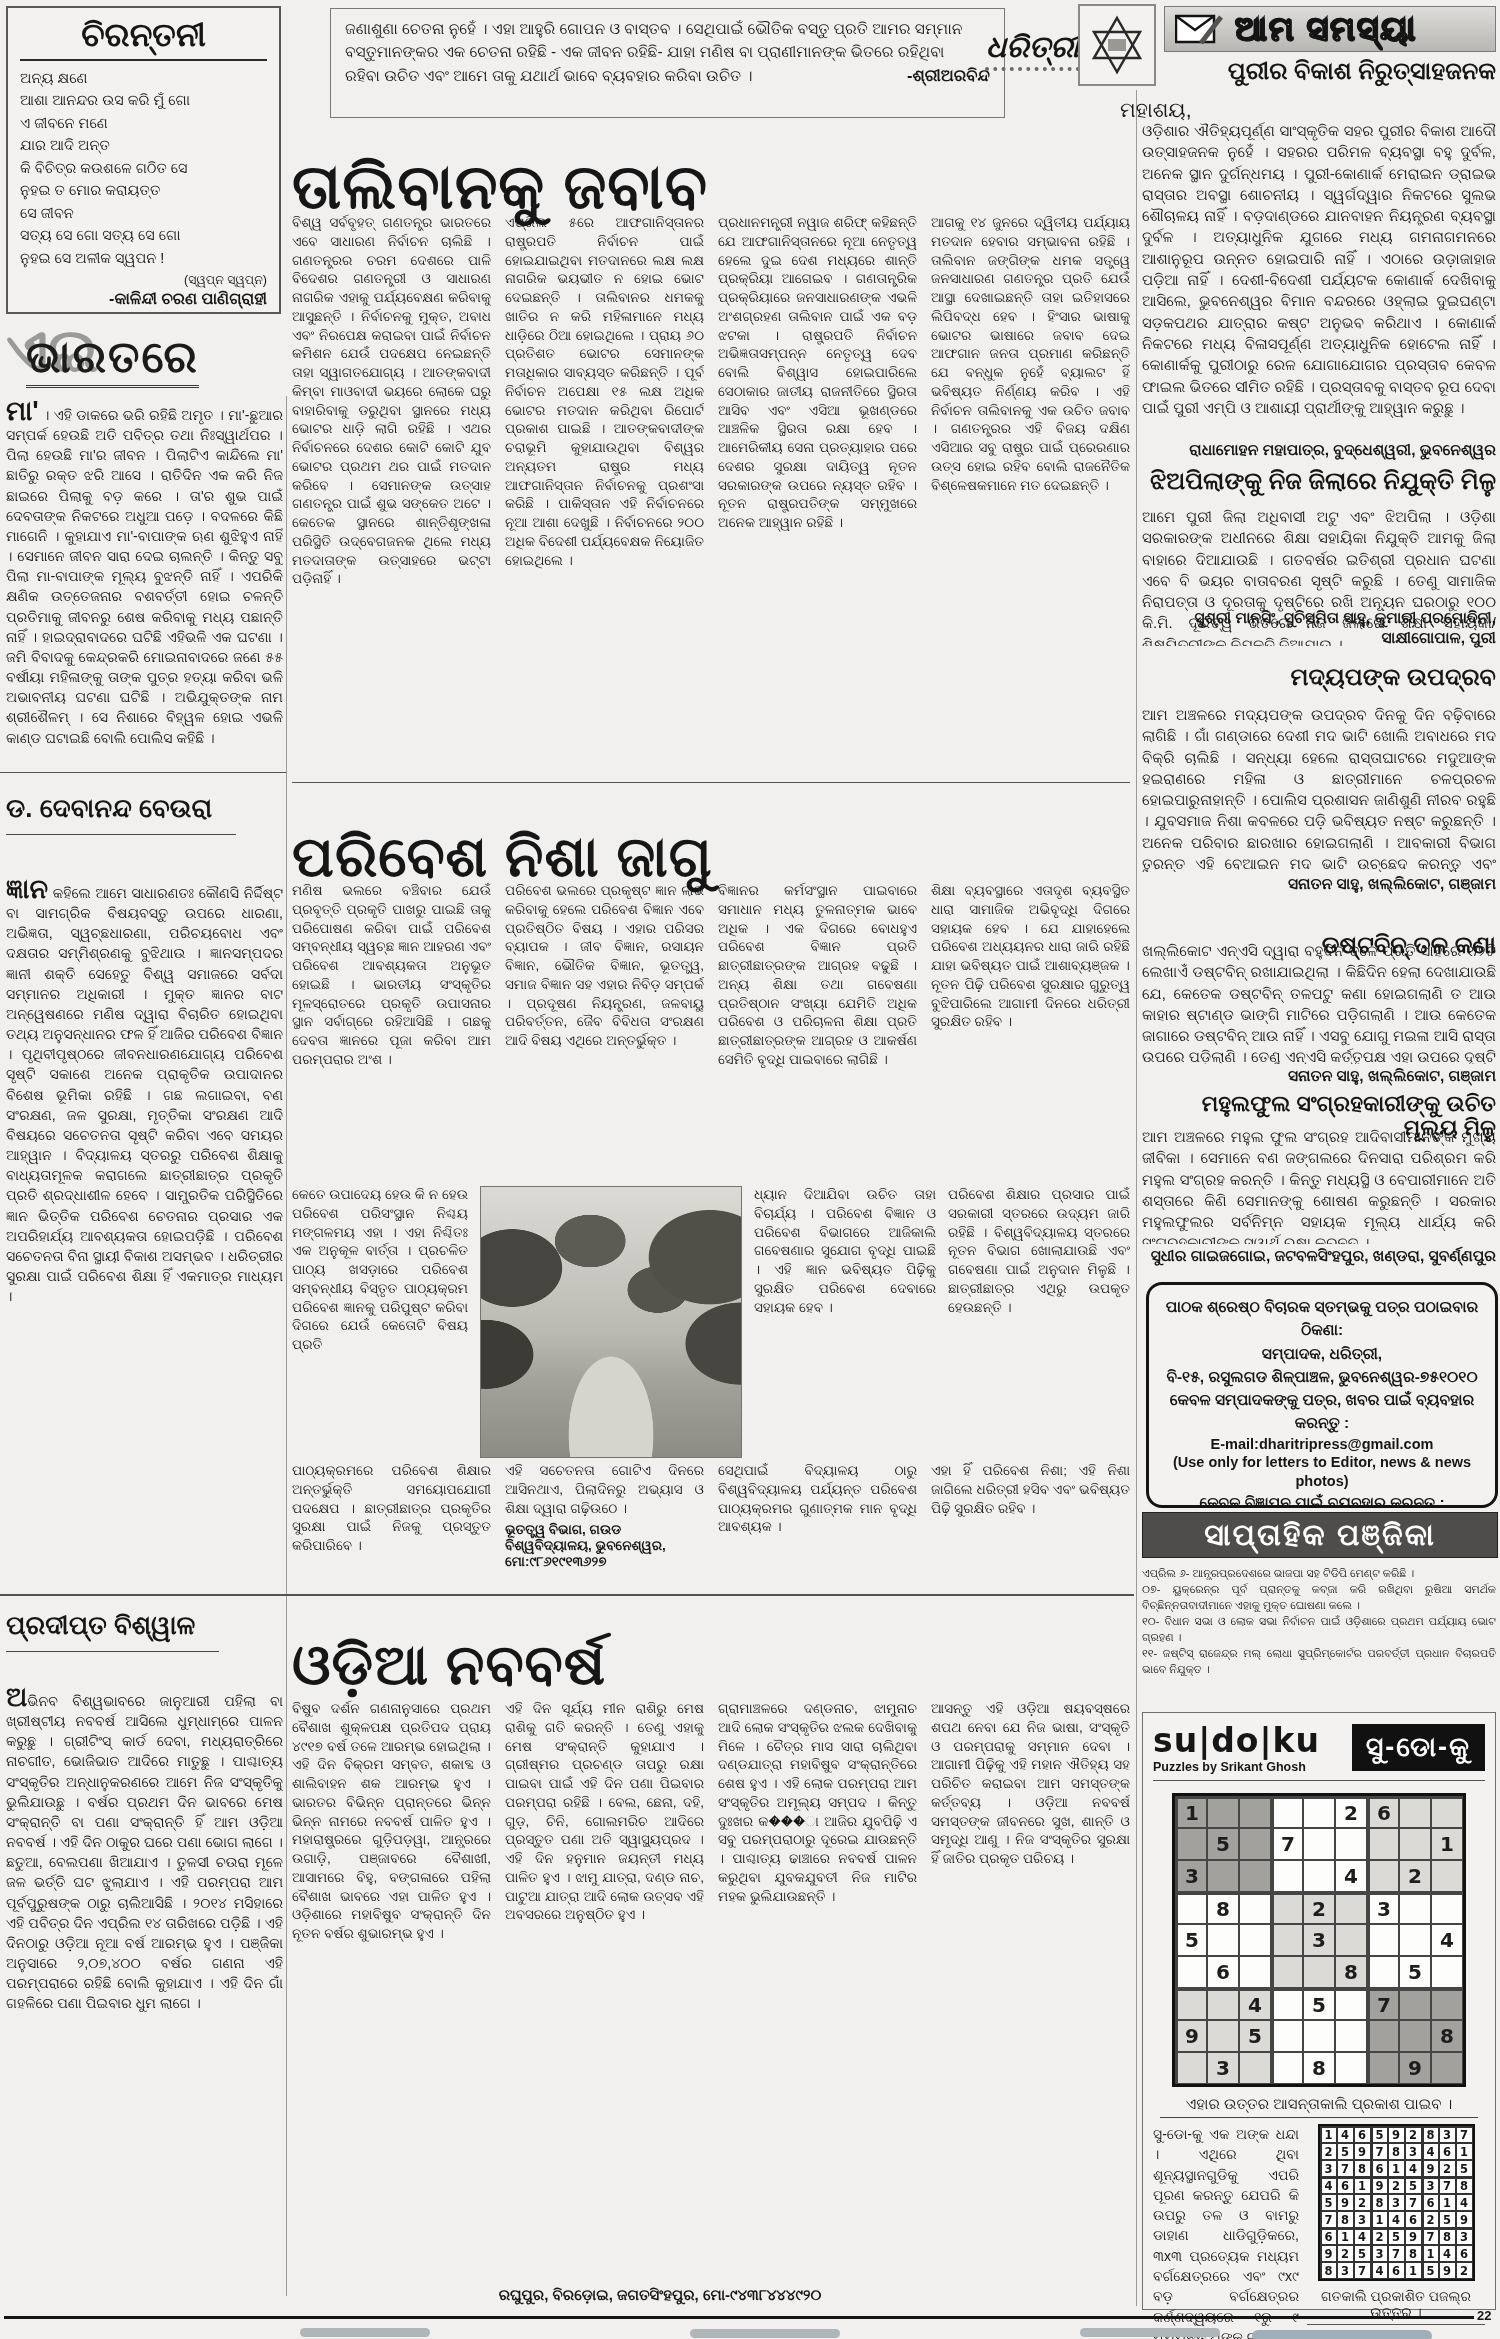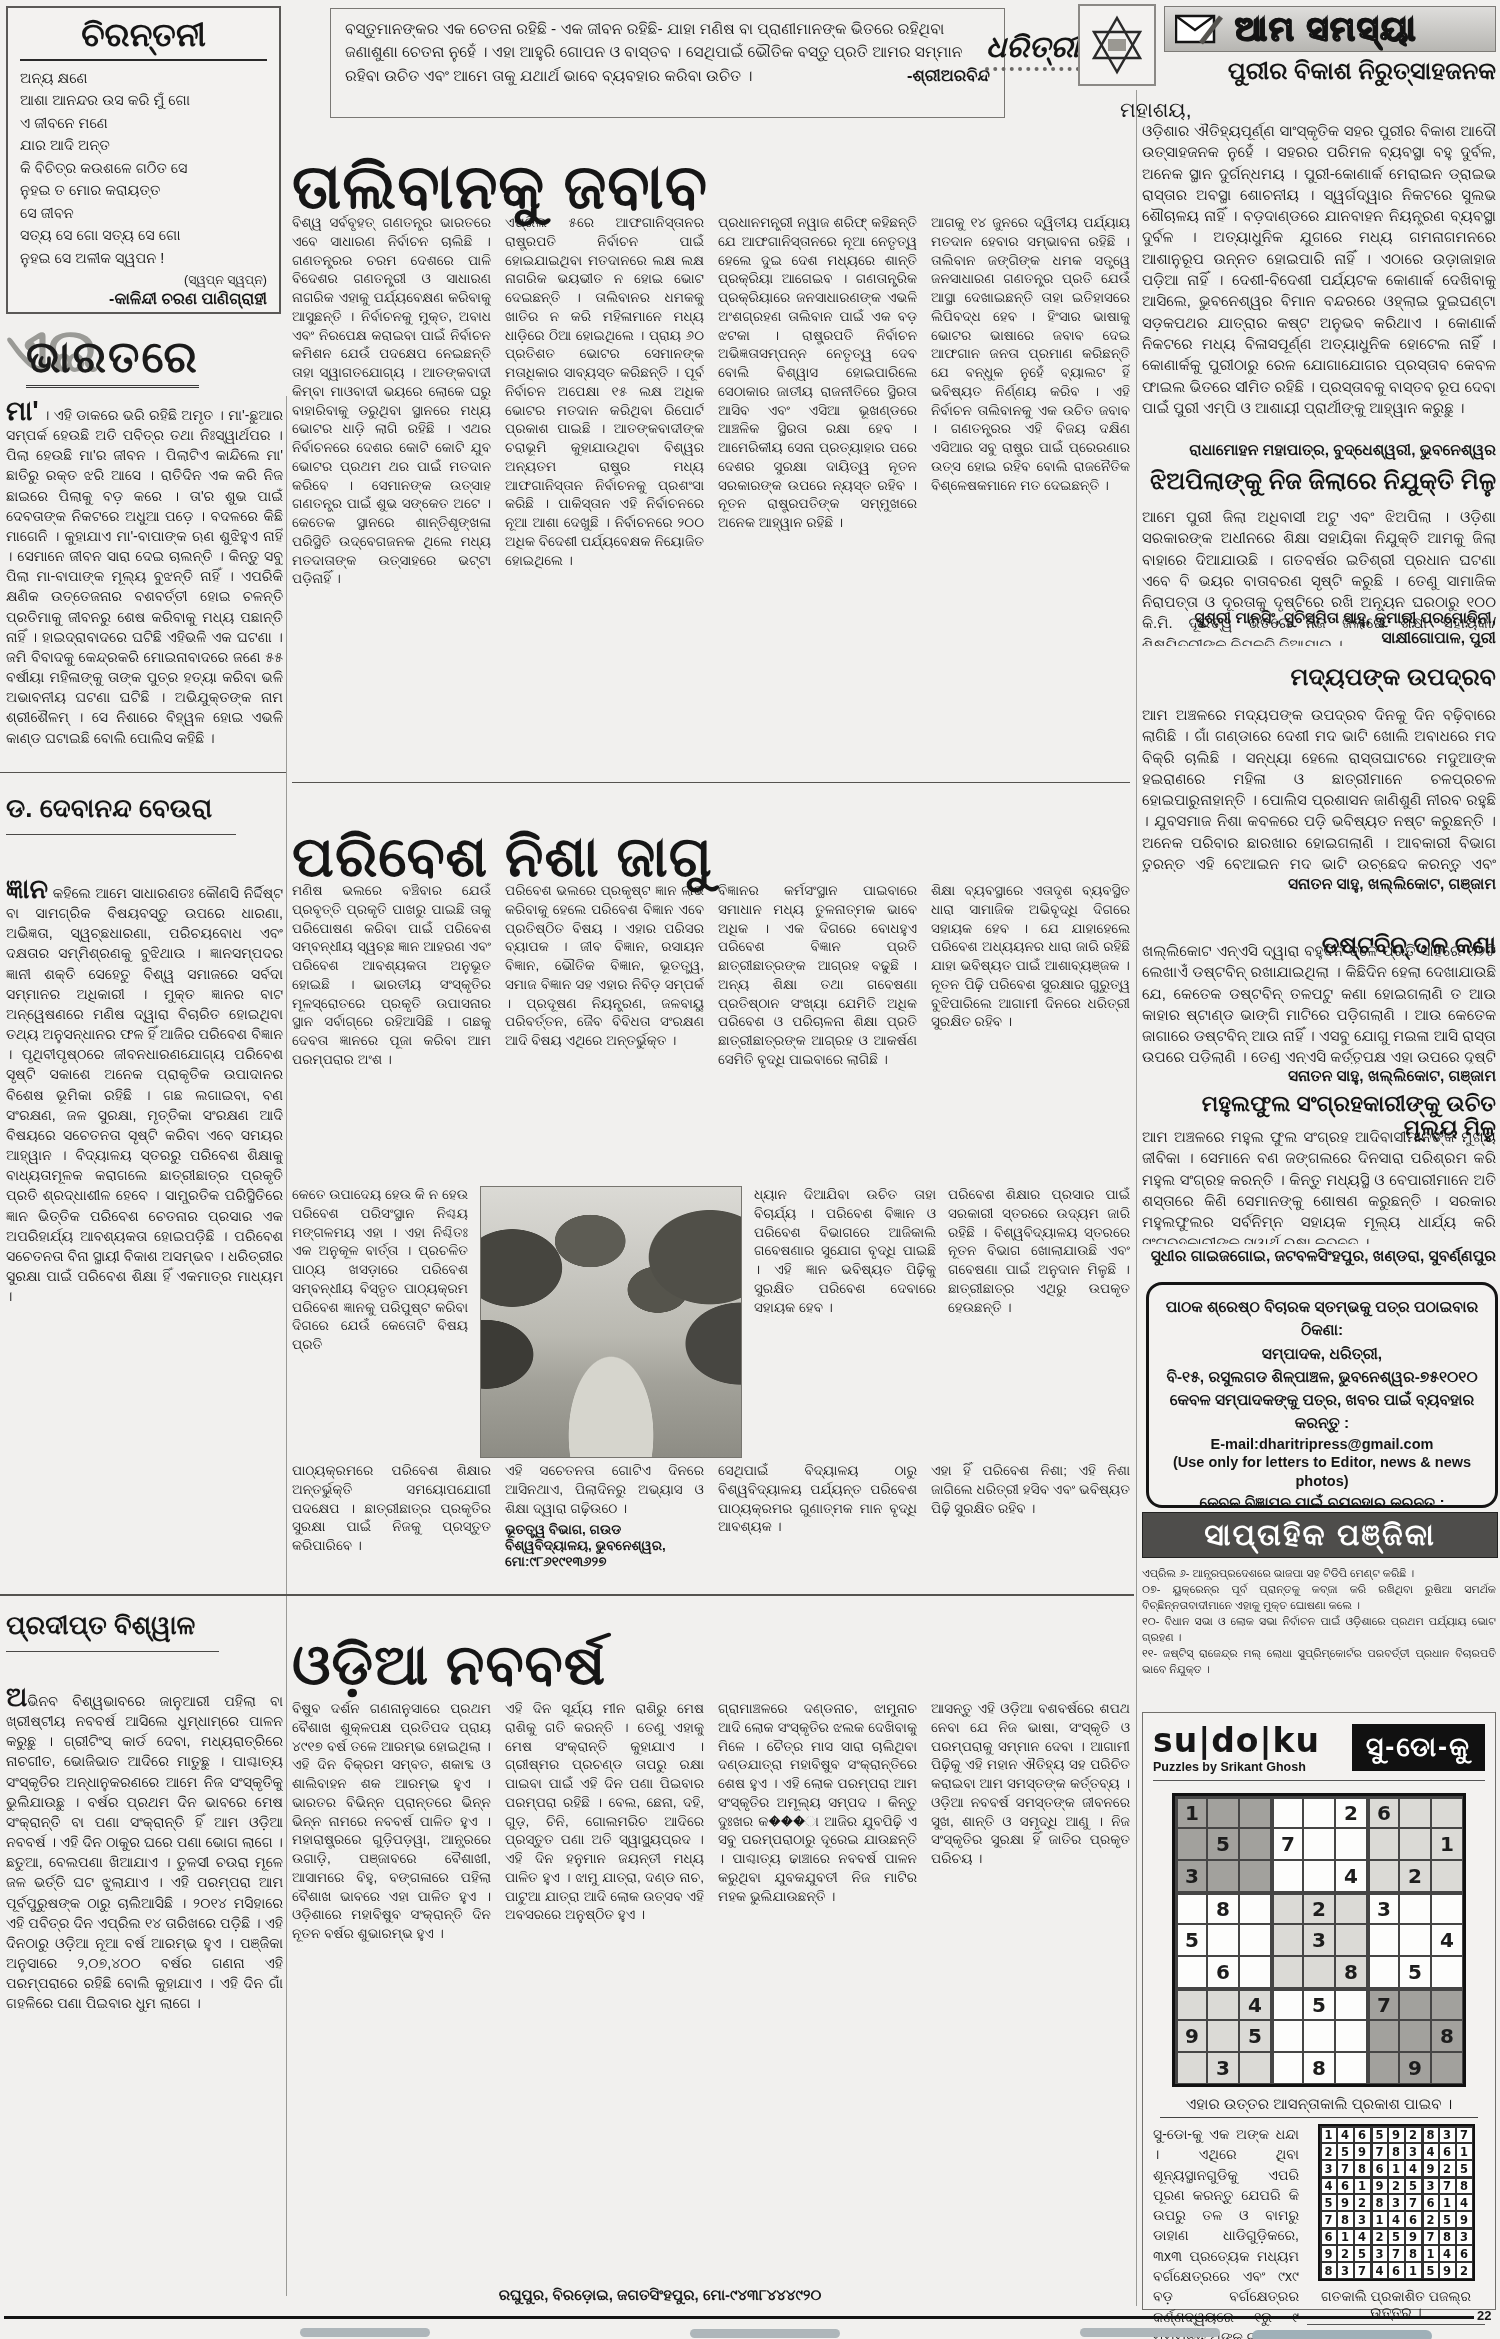--- a/index.html
+++ b/index.html
@@ -128,22 +128,22 @@
       <div class="poem-line">ନୁହଇ ତ ମୋର କରାୟତ୍ତ</div>
       <div class="poem-line">ସେ ଜୀବନ</div>
       <div class="poem-line">ସତ୍ୟ ସେ ଗୋ ସତ୍ୟ ସେ ଗୋ</div>
       <div class="poem-line">ନୁହଇ ସେ ଅଳୀକ ସ୍ୱପନ !</div>
     </div>
     <div class="poem-note">(ସ୍ୱପ୍ନ ସ୍ୱପ୍ନ)</div>
     <div class="poem-author">-କାଳିନ୍ଦୀ ଚରଣ ପାଣିଗ୍ରାହୀ</div>
   </section>
 
   <section class="abs quote-box">
+    <div class="quote-text">ଜଣାଶୁଣା ଚେତନା ନୁହେଁ । ଏହା ଆହୁରି ଗୋପନ ଓ ବାସ୍ତବ । ସେଥିପାଇଁ ଭୌତିକ ବସ୍ତୁ ପ୍ରତି ଆମର ସମ୍ମାନ</div>
     <div class="quote-text">ବସ୍ତୁମାନଙ୍କର ଏକ ଚେତନା ରହିଛି - ଏକ ଜୀବନ ରହିଛି- ଯାହା ମଣିଷ ବା ପ୍ରାଣୀମାନଙ୍କ ଭିତରେ ରହିଥିବା</div>
-    <div class="quote-text">ଜଣାଶୁଣା ଚେତନା ନୁହେଁ । ଏହା ଆହୁରି ଗୋପନ ଓ ବାସ୍ତବ । ସେଥିପାଇଁ ଭୌତିକ ବସ୍ତୁ ପ୍ରତି ଆମର ସମ୍ମାନ</div>
     <div class="quote-row">
       <div class="quote-text">ରହିବା ଉଚିତ ଏବଂ ଆମେ ତାକୁ ଯଥାର୍ଥ ଭାବେ ବ୍ୟବହାର କରିବା ଉଚିତ ।</div>
       <div class="quote-author">-ଶ୍ରୀଅରବିନ୍ଦ</div>
     </div>
   </section>
   <div class="abs dharitri-logo">ଧରିତ୍ରୀ</div>
   <div class="abs star-box">
     <svg width="62" height="62" viewBox="0 0 62 62">
       <polygon points="31,4 54,44 8,44" fill="none" stroke="#2a2a2a" stroke-width="2.5"></polygon>
       <polygon points="31,58 8,18 54,18" fill="none" stroke="#2a2a2a" stroke-width="2.5"></polygon>
@@ -214,21 +214,21 @@
     <span class="nm">ପ୍ରଦୀପ୍ତ ବିଶ୍ୱାଳ</span>
   </div>
   <div class="abs rail-text" style="left:6px;top:1684px;width:277px;height:646px;">
     <span class="lead-word">ଅ</span><span>ଭିନବ ବିଶ୍ୱଭାବରେ ଜାନୁଆରୀ ପହିଲା ବା ଖ୍ରୀଷ୍ଟୀୟ ନବବର୍ଷ ଆସିଲେ ଧୁମ୍‌ଧାମ୍‌ରେ ପାଳନ କରୁଛୁ । ଗ୍ରୀଟିଂସ୍ କାର୍ଡ ଦେବା, ମଧ୍ୟରାତ୍ରିରେ ନାଚଗୀତ, ଭୋଜିଭାତ ଆଦିରେ ମାତୁଛୁ । ପାଶ୍ଚାତ୍ୟ ସଂସ୍କୃତିର ଅନ୍ଧାନୁକରଣରେ ଆମେ ନିଜ ସଂସ୍କୃତିକୁ ଭୁଲିଯାଉଛୁ । ବର୍ଷର ପ୍ରଥମ ଦିନ ଭାବରେ ମେଷ ସଂକ୍ରାନ୍ତି ବା ପଣା ସଂକ୍ରାନ୍ତି ହିଁ ଆମ ଓଡ଼ିଆ ନବବର୍ଷ । ଏହି ଦିନ ଠାକୁର ଘରେ ପଣା ଭୋଗ ଲାଗେ । ଛତୁଆ, ବେଲପଣା ଖିଆଯାଏ । ତୁଳସୀ ଚଉରା ମୂଳେ ଜଳ ଭର୍ତ୍ତି ଘଟ ଝୁଲାଯାଏ । ଏହି ପରମ୍ପରା ଆମ ପୂର୍ବପୁରୁଷଙ୍କ ଠାରୁ ଚାଲିଆସିଛି । ୨୦୧୪ ମସିହାରେ ଏହି ପବିତ୍ର ଦିନ ଏପ୍ରିଲ ୧୪ ତାରିଖରେ ପଡ଼ିଛି । ଏହି ଦିନଠାରୁ ଓଡ଼ିଆ ନୂଆ ବର୍ଷ ଆରମ୍ଭ ହୁଏ । ପଞ୍ଜିକା ଅନୁସାରେ ୨,୦୭,୪୦୦ ବର୍ଷର ଗଣନା ଏହି ପରମ୍ପରାରେ ରହିଛି ବୋଲି କୁହାଯାଏ । ଏହି ଦିନ ଗାଁ ଗହଳିରେ ପଣା ପିଇବାର ଧୁମ ଲାଗେ ।</span>
   </div>
   <h1 class="headline head3">ଓଡ଼ିଆ ନବବର୍ଷ</h1>
   <div class="cols" style="left:292px;top:1700px;width:838px;height:586px;">
     <div class="col body-text">ବିଷୁବ ଦର୍ଶନ ଗଣନାନୁସାରେ ପ୍ରଥମ ବୈଶାଖ ଶୁକ୍ଳପକ୍ଷ ପ୍ରତିପଦ ପ୍ରାୟ ୪୯୧୭ ବର୍ଷ ତଳେ ଆରମ୍ଭ ହୋଇଥିଲା । ଏହି ଦିନ ବିକ୍ରମ ସମ୍ବତ, ଶକାବ୍ଦ ଓ ଶାଲିବାହନ ଶକ ଆରମ୍ଭ ହୁଏ । ଭାରତର ବିଭିନ୍ନ ପ୍ରାନ୍ତରେ ଭିନ୍ନ ଭିନ୍ନ ନାମରେ ନବବର୍ଷ ପାଳିତ ହୁଏ । ମହାରାଷ୍ଟ୍ରରେ ଗୁଡ଼ିପଡ଼ୱା, ଆନ୍ଧ୍ରରେ ଉଗାଡ଼ି, ପଞ୍ଜାବରେ ବୈଶାଖୀ, ଆସାମରେ ବିହୁ, ବଙ୍ଗଳାରେ ପହିଲା ବୈଶାଖ ଭାବରେ ଏହା ପାଳିତ ହୁଏ । ଓଡ଼ିଶାରେ ମହାବିଷୁବ ସଂକ୍ରାନ୍ତି ଦିନ ନୂତନ ବର୍ଷର ଶୁଭାରମ୍ଭ ହୁଏ ।</div>
     <div class="col body-text">ଏହି ଦିନ ସୂର୍ଯ୍ୟ ମୀନ ରାଶିରୁ ମେଷ ରାଶିକୁ ଗତି କରନ୍ତି । ତେଣୁ ଏହାକୁ ମେଷ ସଂକ୍ରାନ୍ତି କୁହାଯାଏ । ଗ୍ରୀଷ୍ମର ପ୍ରଚଣ୍ଡ ତାପରୁ ରକ୍ଷା ପାଇବା ପାଇଁ ଏହି ଦିନ ପଣା ପିଇବାର ପରମ୍ପରା ରହିଛି । ବେଲ, ଛେନା, ଦହି, ଗୁଡ଼, ଚିନି, ଗୋଲମରିଚ ଆଦିରେ ପ୍ରସ୍ତୁତ ପଣା ଅତି ସ୍ୱାସ୍ଥ୍ୟପ୍ରଦ । ଏହି ଦିନ ହନୁମାନ ଜୟନ୍ତୀ ମଧ୍ୟ ପାଳିତ ହୁଏ । ଝାମୁ ଯାତ୍ରା, ଦଣ୍ଡ ନାଚ, ପାଟୁଆ ଯାତ୍ରା ଆଦି ଲୋକ ଉତ୍ସବ ଏହି ଅବସରରେ ଅନୁଷ୍ଠିତ ହୁଏ ।</div>
     <div class="col body-text">ଗ୍ରାମାଞ୍ଚଳରେ ଦଣ୍ଡନାଚ, ଝାମୁନାଚ ଆଦି ଲୋକ ସଂସ୍କୃତିର ଝଲକ ଦେଖିବାକୁ ମିଳେ । ଚୈତ୍ର ମାସ ସାରା ଚାଲିଥିବା ଦଣ୍ଡଯାତ୍ରା ମହାବିଷୁବ ସଂକ୍ରାନ୍ତିରେ ଶେଷ ହୁଏ । ଏହି ଲୋକ ପରମ୍ପରା ଆମ ସଂସ୍କୃତିର ଅମୂଲ୍ୟ ସମ୍ପଦ । କିନ୍ତୁ ଦୁଃଖର କ���ା ଆଜିର ଯୁବପିଢ଼ି ଏ ସବୁ ପରମ୍ପରାଠାରୁ ଦୂରେଇ ଯାଉଛନ୍ତି । ପାଶ୍ଚାତ୍ୟ ଢାଞ୍ଚାରେ ନବବର୍ଷ ପାଳନ କରୁଥିବା ଯୁବକଯୁବତୀ ନିଜ ମାଟିର ମହକ ଭୁଲିଯାଉଛନ୍ତି ।</div>
-    <div class="col body-text">ଆସନ୍ତୁ ଏହି ଓଡ଼ିଆ ବଶବର୍ଷରେ ଶପଥ ନେବା ଯେ ନିଜ ଭାଷା, ସଂସ୍କୃତି ଓ ପରମ୍ପରାକୁ ସମ୍ମାନ ଦେବା । ଆଗାମୀ ପିଢ଼ିକୁ ଏହି ମହାନ ଐତିହ୍ୟ ସହ ପରିଚିତ କରାଇବା ଆମ ସମସ୍ତଙ୍କ କର୍ତ୍ତବ୍ୟ । ଓଡ଼ିଆ ନବବର୍ଷ ସମସ୍ତଙ୍କ ଜୀବନରେ ସୁଖ, ଶାନ୍ତି ଓ ସମୃଦ୍ଧି ଆଣୁ । ନିଜ ସଂସ୍କୃତିର ସୁରକ୍ଷା ହିଁ ଜାତିର ପ୍ରକୃତ ପରିଚୟ ।</div>
+    <div class="col body-text">ଆସନ୍ତୁ ଏହି ଓଡ଼ିଆ ଷୟବସ୍ଷରେ ଶପଥ ନେବା ଯେ ନିଜ ଭାଷା, ସଂସ୍କୃତି ଓ ପରମ୍ପରାକୁ ସମ୍ମାନ ଦେବା । ଆଗାମୀ ପିଢ଼ିକୁ ଏହି ମହାନ ଐତିହ୍ୟ ସହ ପରିଚିତ କରାଇବା ଆମ ସମସ୍ତଙ୍କ କର୍ତ୍ତବ୍ୟ । ଓଡ଼ିଆ ନବବର୍ଷ ସମସ୍ତଙ୍କ ଜୀବନରେ ସୁଖ, ଶାନ୍ତି ଓ ସମୃଦ୍ଧି ଆଣୁ । ନିଜ ସଂସ୍କୃତିର ସୁରକ୍ଷା ହିଁ ଜାତିର ପ୍ରକୃତ ପରିଚୟ ।</div>
   </div>
   <div class="addr">ରଘୁପୁର, ବିରଡ଼ୋଇ, ଜଗତସିଂହପୁର, ମୋ-୯୪୩୮୪୪୪୯୨୦</div>
 
   <h3 class="letter-title" style="top:58px;margin:0;">ପୁରୀର ବିକାଶ ନିରୁତ୍ସାହଜନକ</h3>
   <div class="letter-sal" style="top:98px;">ମହାଶୟ,</div>
   <div class="letter-body" style="top:120px;height:318px;">ଓଡ଼ିଶାର ଐତିହ୍ୟପୂର୍ଣ୍ଣ ସାଂସ୍କୃତିକ ସହର ପୁରୀର ବିକାଶ ଆଦୌ ଉତ୍ସାହଜନକ ନୁହେଁ । ସହରର ପରିମଳ ବ୍ୟବସ୍ଥା ବହୁ ଦୁର୍ବଳ, ଅନେକ ସ୍ଥାନ ଦୁର୍ଗନ୍ଧମୟ । ପୁରୀ-କୋଣାର୍କ ମେରାଇନ ଡ୍ରାଇଭ ରାସ୍ତାର ଅବସ୍ଥା ଶୋଚନୀୟ । ସ୍ୱର୍ଗଦ୍ୱାର ନିକଟରେ ସୁଲଭ ଶୌଚାଳୟ ନାହିଁ । ବଡ଼ଦାଣ୍ଡରେ ଯାନବାହନ ନିୟନ୍ତ୍ରଣ ବ୍ୟବସ୍ଥା ଦୁର୍ବଳ । ଅତ୍ୟାଧୁନିକ ଯୁଗରେ ମଧ୍ୟ ଗମନାଗମନରେ ଆଶାନୁରୂପ ଉନ୍ନତ ହୋଇପାରି ନାହିଁ । ଏଠାରେ ଉଡ଼ାଜାହାଜ ପଡ଼ିଆ ନାହିଁ । ଦେଶୀ-ବିଦେଶୀ ପର୍ଯ୍ୟଟକ କୋଣାର୍କ ଦେଖିବାକୁ ଆସିଲେ, ଭୁବନେଶ୍ୱର ବିମାନ ବନ୍ଦରରେ ଓହ୍ଲାଇ ଦୁଇଘଣ୍ଟା ସଡ଼କପଥର ଯାତ୍ରାର କଷ୍ଟ ଅନୁଭବ କରିଥାଏ । କୋଣାର୍କ ନିକଟରେ ମଧ୍ୟ ବିଳାସପୂର୍ଣ୍ଣ ଅତ୍ୟାଧୁନିକ ହୋଟେଲ ନାହିଁ । କୋଣାର୍କକୁ ପୁରୀଠାରୁ ରେଳ ଯୋଗାଯୋଗର ପ୍ରସ୍ତାବ କେବଳ ଫାଇଲ ଭିତରେ ସୀମିତ ରହିଛି । ପ୍ରସ୍ତାବକୁ ବାସ୍ତବ ରୂପ ଦେବା ପାଇଁ ପୁରୀ ଏମ୍‌ପି ଓ ଆଶାୟୀ ପ୍ରାର୍ଥୀଙ୍କୁ ଆହ୍ୱାନ କରୁଛୁ ।</div>
   <div class="letter-sig" style="top:440px;">ରାଧାମୋହନ ମହାପାତ୍ର, ବୁଦ୍ଧେଶ୍ୱରୀ, ଭୁବନେଶ୍ୱର</div>
 
   <h3 class="letter-title" style="top:468px;margin:0;">ଝିଅପିଲାଙ୍କୁ ନିଜ ଜିଲାରେ ନିଯୁକ୍ତି ମିଳୁ</h3>
   <div class="letter-body" style="top:506px;height:140px;">ଆମେ ପୁରୀ ଜିଲା ଅଧିବାସୀ ଅଟୁ ଏବଂ ଝିଅପିଲା । ଓଡ଼ିଶା ସରକାରଙ୍କ ଅଧୀନରେ ଶିକ୍ଷା ସହାୟିକା ନିଯୁକ୍ତି ଆମକୁ ଜିଲା ବାହାରେ ଦିଆଯାଉଛି । ଗତବର୍ଷର ଇତିଶ୍ରୀ ପ୍ରଧାନ ଘଟଣା ଏବେ ବି ଭୟର ବାତାବରଣ ସୃଷ୍ଟି କରୁଛି । ତେଣୁ ସାମାଜିକ ନିରାପତ୍ତା ଓ ଦୂରତାକୁ ଦୃଷ୍ଟିରେ ରଖି ଅନ୍ୟୂନ ଘରଠାରୁ ୧୦୦ କି.ମି. ଦୂରତ୍ୱ ଭିତରେ ନିଜ ଜିଲାରେ ଶିକ୍ଷା ସହାୟିକା/ଶିକ୍ଷୟିତ୍ରୀଙ୍କୁ ନିଯୁକ୍ତି ଦିଆଯାଉ ।</div>

